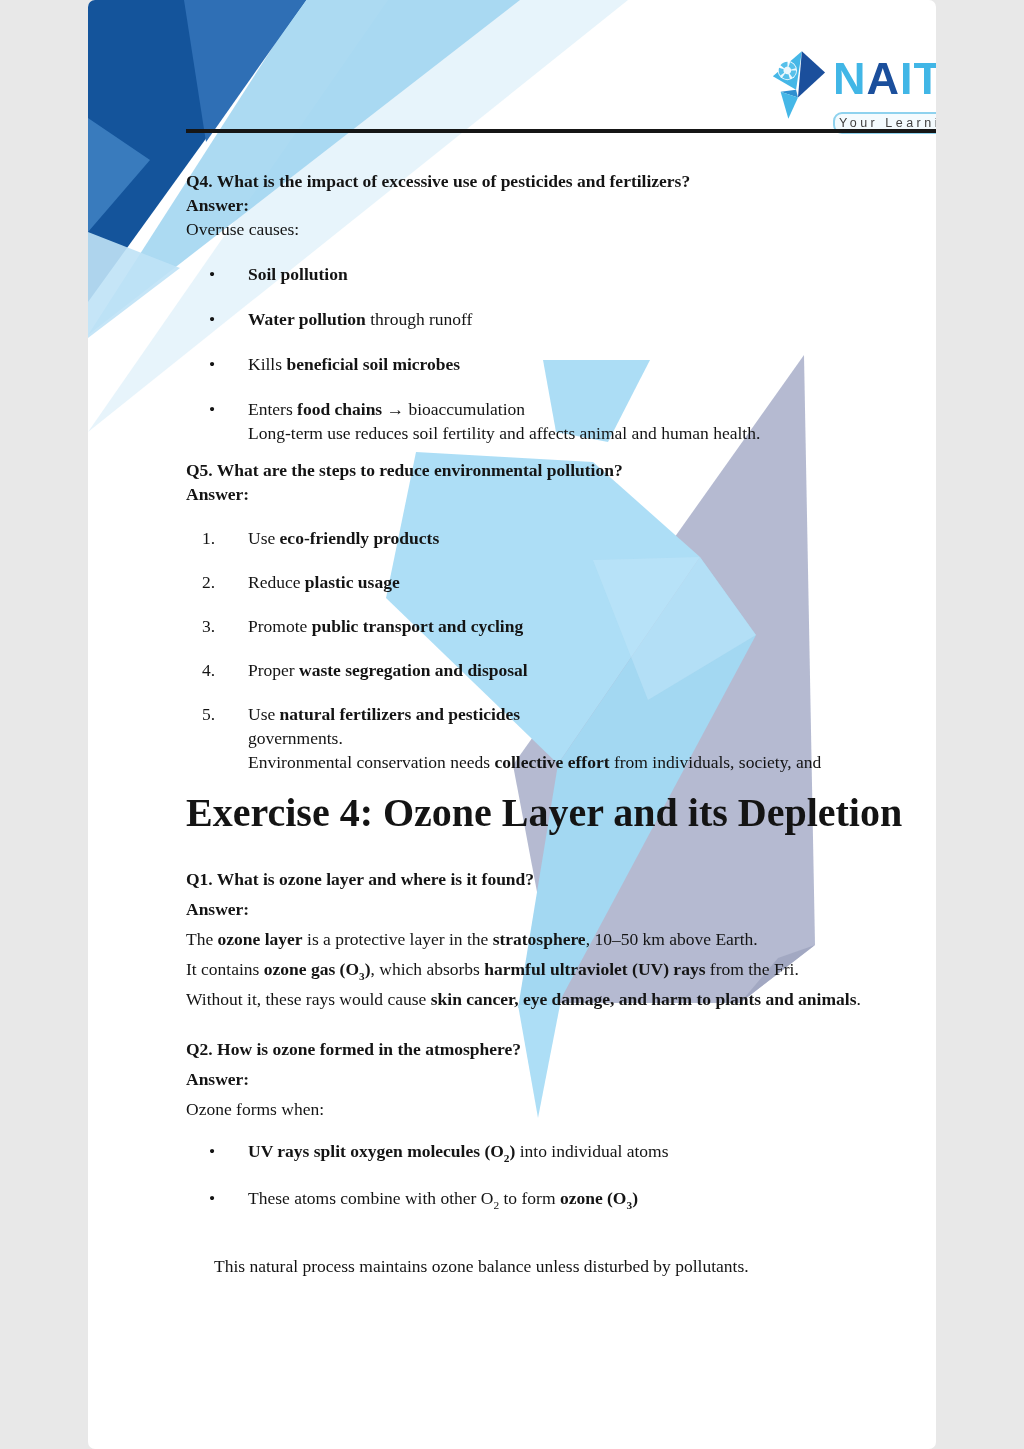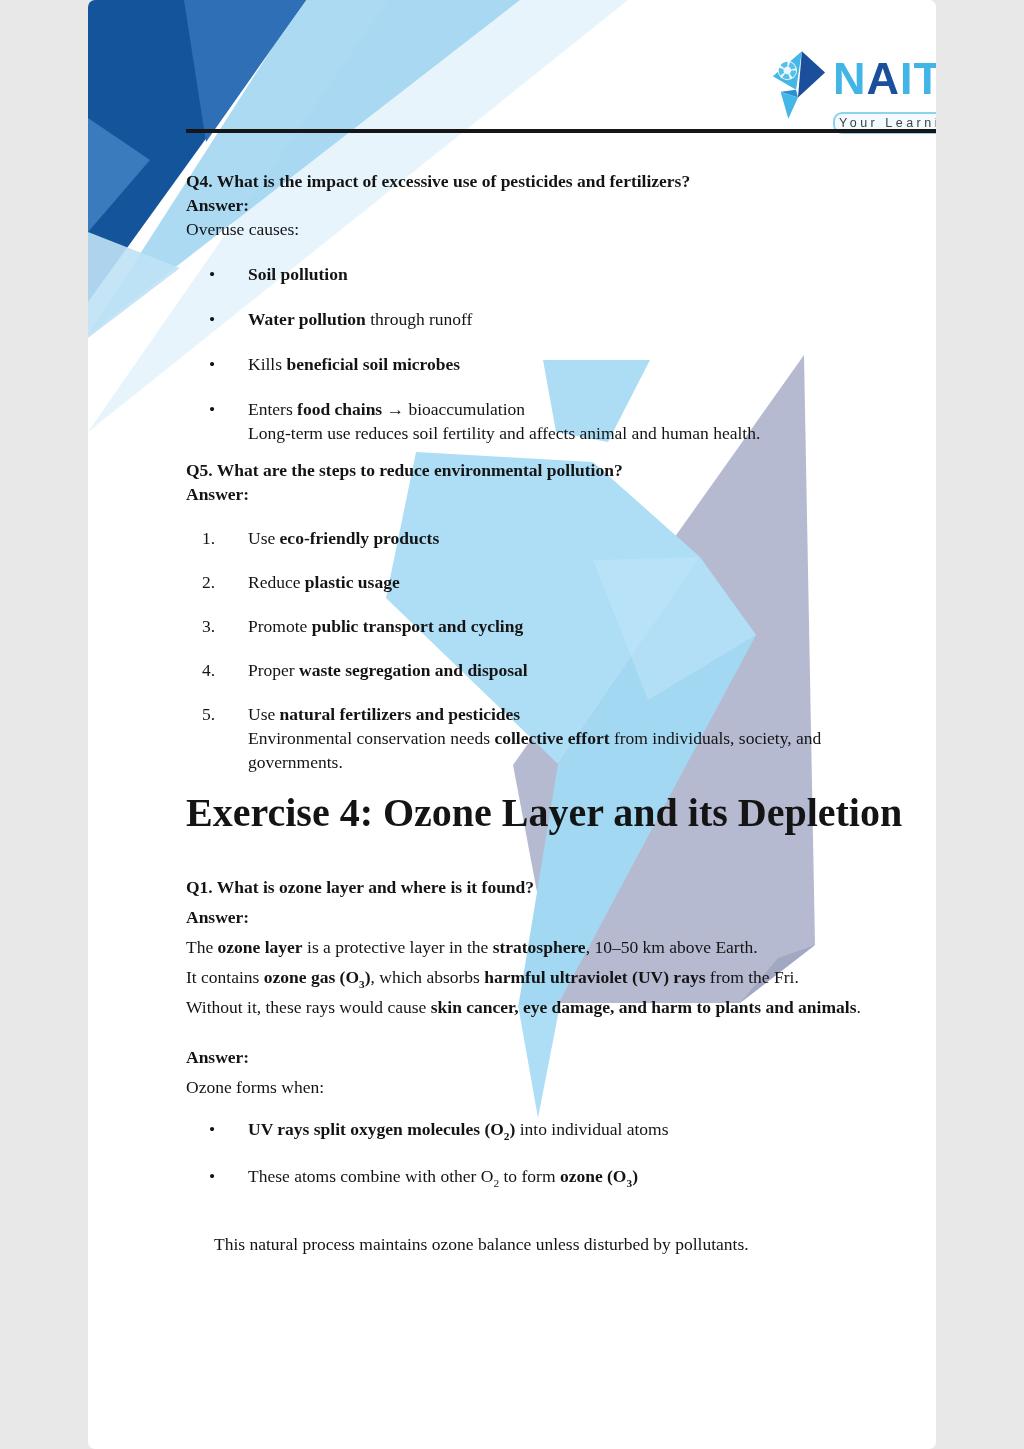--- a/index.html
+++ b/index.html
@@ -26,21 +26,21 @@
   .content b{font-weight:bold;}
   .qline{font-weight:bold;}
   ul.blist,ol.nlist{margin:0;padding:0;list-style:none;}
   .blist li,.nlist li{position:relative;padding-left:62px;margin-top:21px;}
   .blist li .dot{position:absolute;left:23px;top:0;}
   .nlist li{margin-top:20px;}
   .nlist li .num{position:absolute;left:16px;top:0;}
   .mt21{margin-top:13px;}
   .exercise-h{font-size:40px;line-height:38px;font-weight:bold;margin-top:20px;}
   .sp30{line-height:30px;}
-  .q1block{margin-top:40px;}
+  .q1block{margin-top:32px;}
   .q2block{margin-top:20px;}
   ul.blist2{margin:0;padding:0;list-style:none;}
   .blist2 li{position:relative;padding-left:62px;line-height:26px;}
   .blist2 li .dot{position:absolute;left:23px;top:0;}
   .blist2 li.first{margin-top:14px;}
   .blist2 li.second{margin-top:21px;}
   sub.s{font-size:0.65em;line-height:0;}
 
   
   .formula{margin-top:16px;text-align:center;font-size:34px;line-height:42px;font-weight:bold;white-space:nowrap;}
@@ -137,36 +137,37 @@
         <span class="num">3.</span>
         <span>Promote </span><b>public transport and cycling</b>
       </li>
       <li>
         <span class="num">4.</span>
         <span>Proper </span><b>waste segregation and disposal</b>
       </li>
       <li>
         <span class="num">5.</span>
         <div><span>Use </span><b>natural fertilizers and pesticides</b></div>
+        <div>governments.</div>
         <div><span>Environmental conservation needs </span><b>collective effort</b><span> from individuals, society, and</span></div>
-        <div>governments.</div>
       </li>
     </ol>
 
     <div class="exercise-h">Exercise 4: Ozone Layer and its Depletion</div>
 
     <div class="q1block">
       <div class="qline sp30">Q1. What is ozone layer and where is it found?</div>
       <div class="qline sp30">Answer:</div>
       <div class="sp30"><span>The </span><b>ozone layer</b><span> is a protective layer in the </span><b>stratosphere</b><span>, 10–50 km above Earth.</span></div>
       <div class="sp30"><span>It contains </span><b>ozone gas (O</b><b><sub class="s">3</sub></b><b>)</b><span>, which absorbs </span><b>harmful ultraviolet (UV) rays</b><span> from the Fri.</span></div>
       <div class="sp30"><span>Without it, these rays would cause </span><b>skin cancer, eye damage, and harm to plants and animals</b><span>.</span></div>
     </div>
 
     <div class="q2block">
+      <div class="qline sp30">Q2. How is ozone formed in the atmosphere?</div>
       <div class="qline sp30">Answer:</div>
       <div class="sp30">Ozone forms when:</div>
 
       <ul class="blist2">
         <li class="first">
           <span class="dot">•</span>
           <b>UV rays split oxygen molecules (O</b><b><sub class="s">2</sub></b><b>)</b><span> into individual atoms</span>
         </li>
         <li class="second">
           <span class="dot">•</span>

